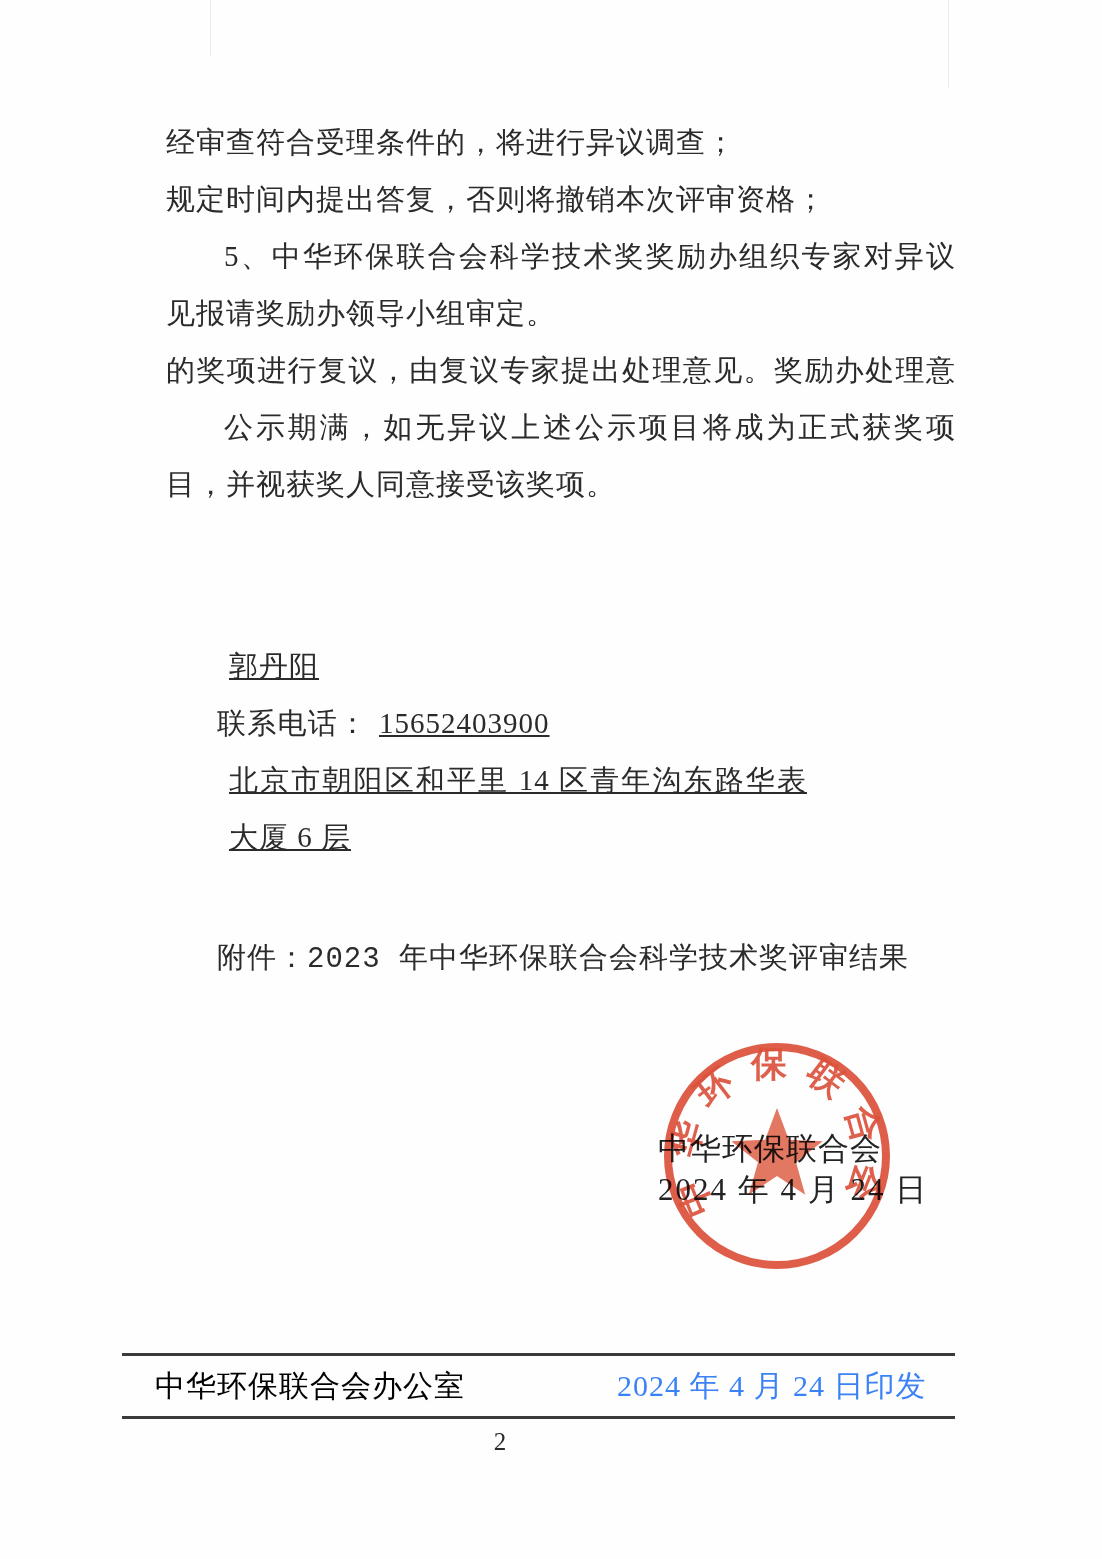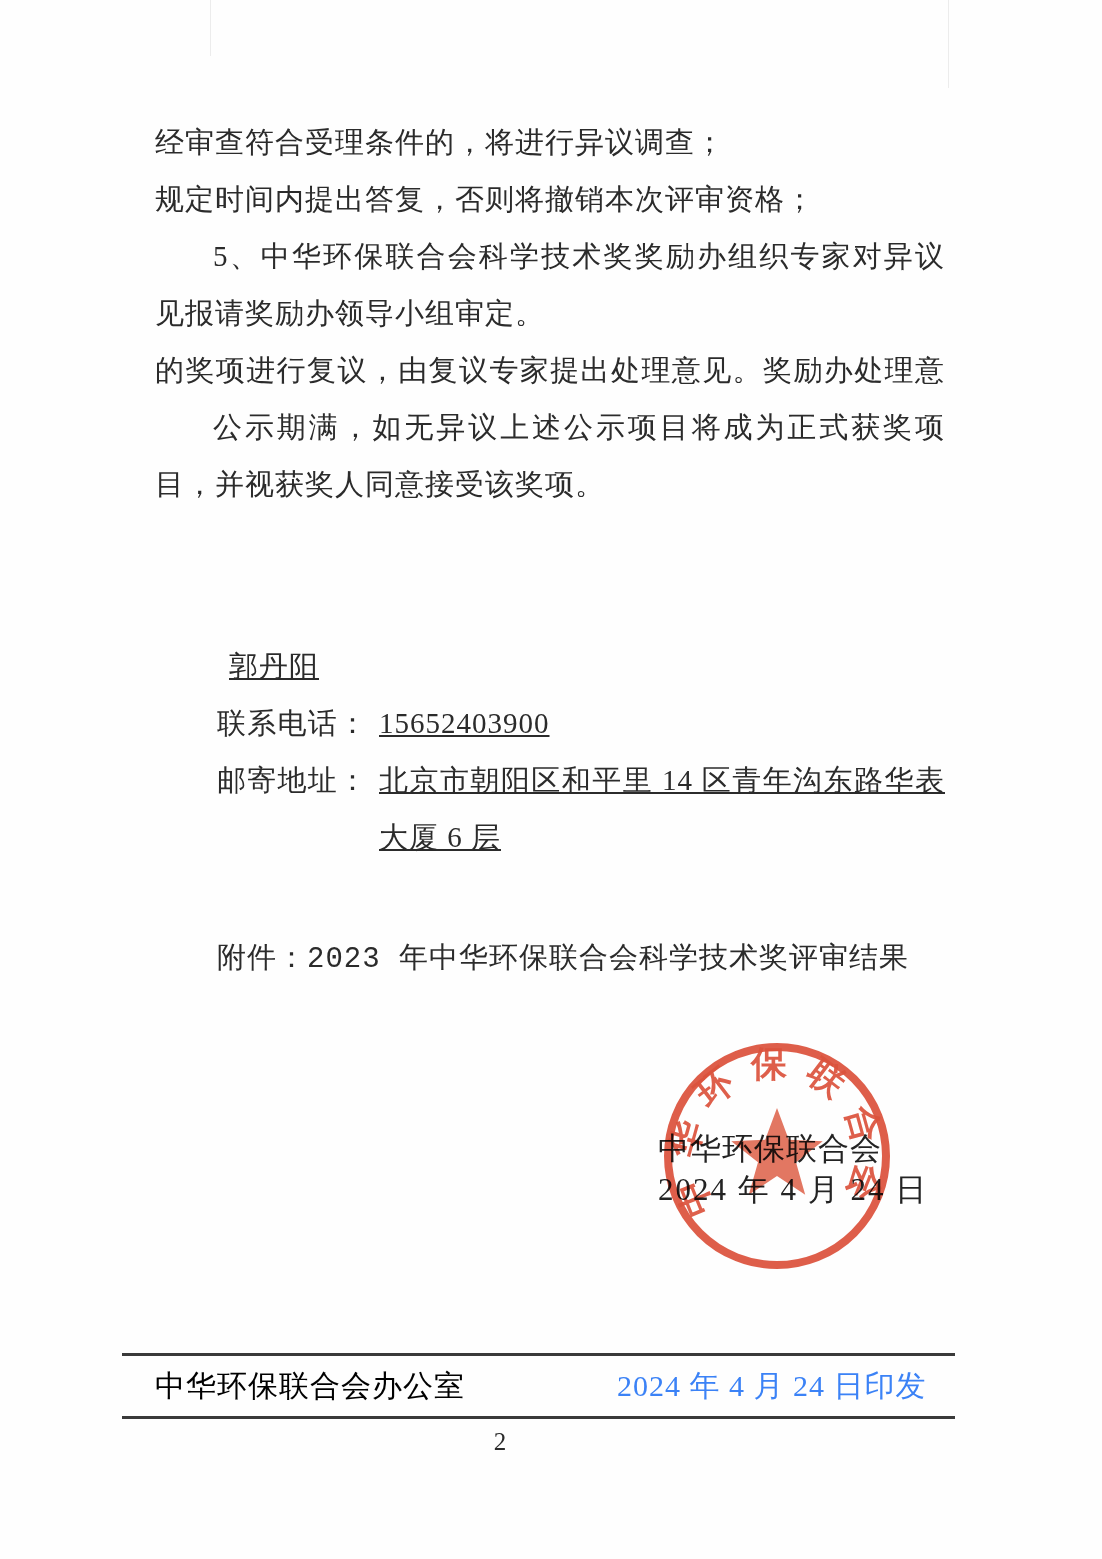--- a/index.html
+++ b/index.html
@@ -10,21 +10,21 @@
     color:#262626;
     overflow:hidden;
   }
   .page{position:absolute;inset:0;background:#fefefe;}
   
   .scan-artifact{position:absolute;width:1px;background:rgba(0,0,0,0.07);}
   .artifact-1{left:210px;top:0;height:56px;}
   .artifact-2{left:948px;top:0;height:88px;}
 
   
-  .body-lines{position:absolute;left:155px;top:114px;width:790px;}
+  .body-lines{position:absolute;left:166px;top:114px;width:790px;}
   .bline{
     font-size:29px;letter-spacing:1px;line-height:57px;height:57px;
     white-space:pre;color:#2b2b2b;
   }
   .bline.indent{padding-left:58px;}
   .bline.fill{white-space:normal;text-align:justify;text-align-last:justify;}
 
   
   .contact{position:absolute;left:155px;top:638px;width:790px;}
   .contact-row{display:flex;padding-left:62px;font-size:29px;line-height:57px;color:#2b2b2b;}
@@ -77,21 +77,20 @@
   <div class="contact">
 
   <div class="contact-row">
         <div class="contact-value">郭丹阳</div>
       </div>
       <div class="contact-row">
         <div class="contact-label">联系电话：</div>
         <div class="contact-value">15652403900</div>
       </div>
       <div class="contact-row">
-        <div class="contact-label">邮寄地址：</div>
         <div class="contact-value">北京市朝阳区和平里 14 区青年沟东路华表大厦 6 层</div>
       </div>
     </div>
 
   <div class="attachment">
     <div class="attachment-inner">附件：2023 年中华环保联合会科学技术奖评审结果</div>
   </div>
 
   <div class="signature">
     <div class="sig-org">中华环保联合会</div>

